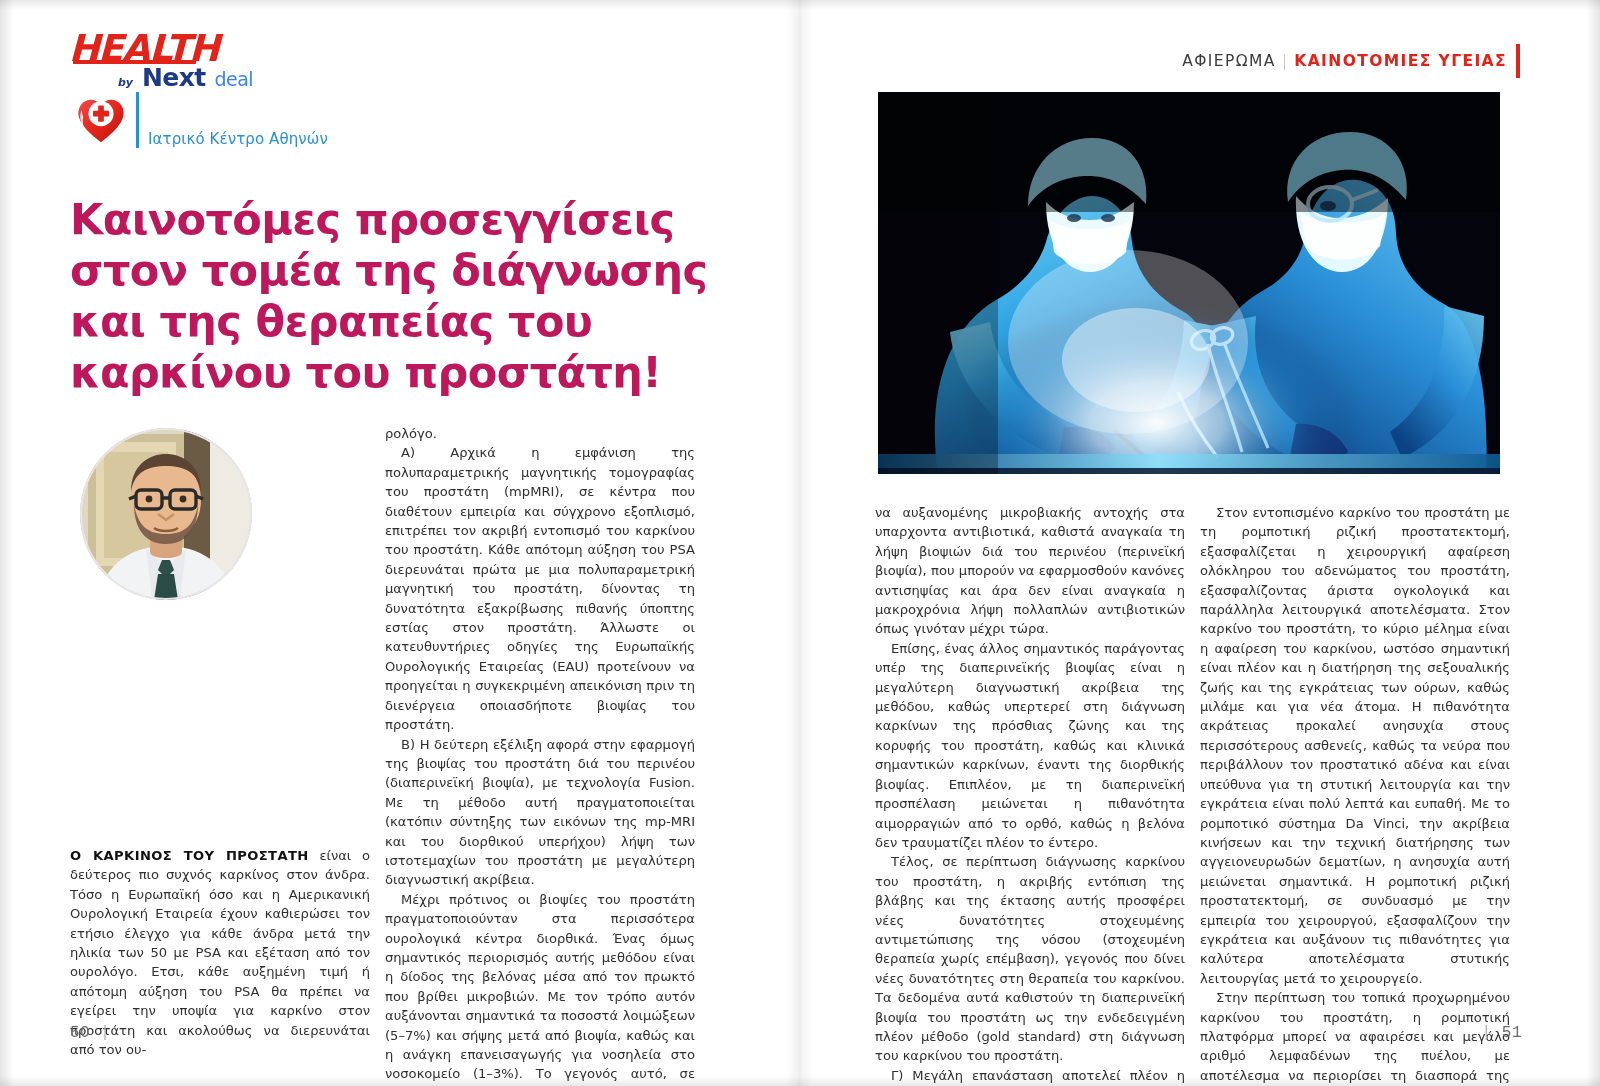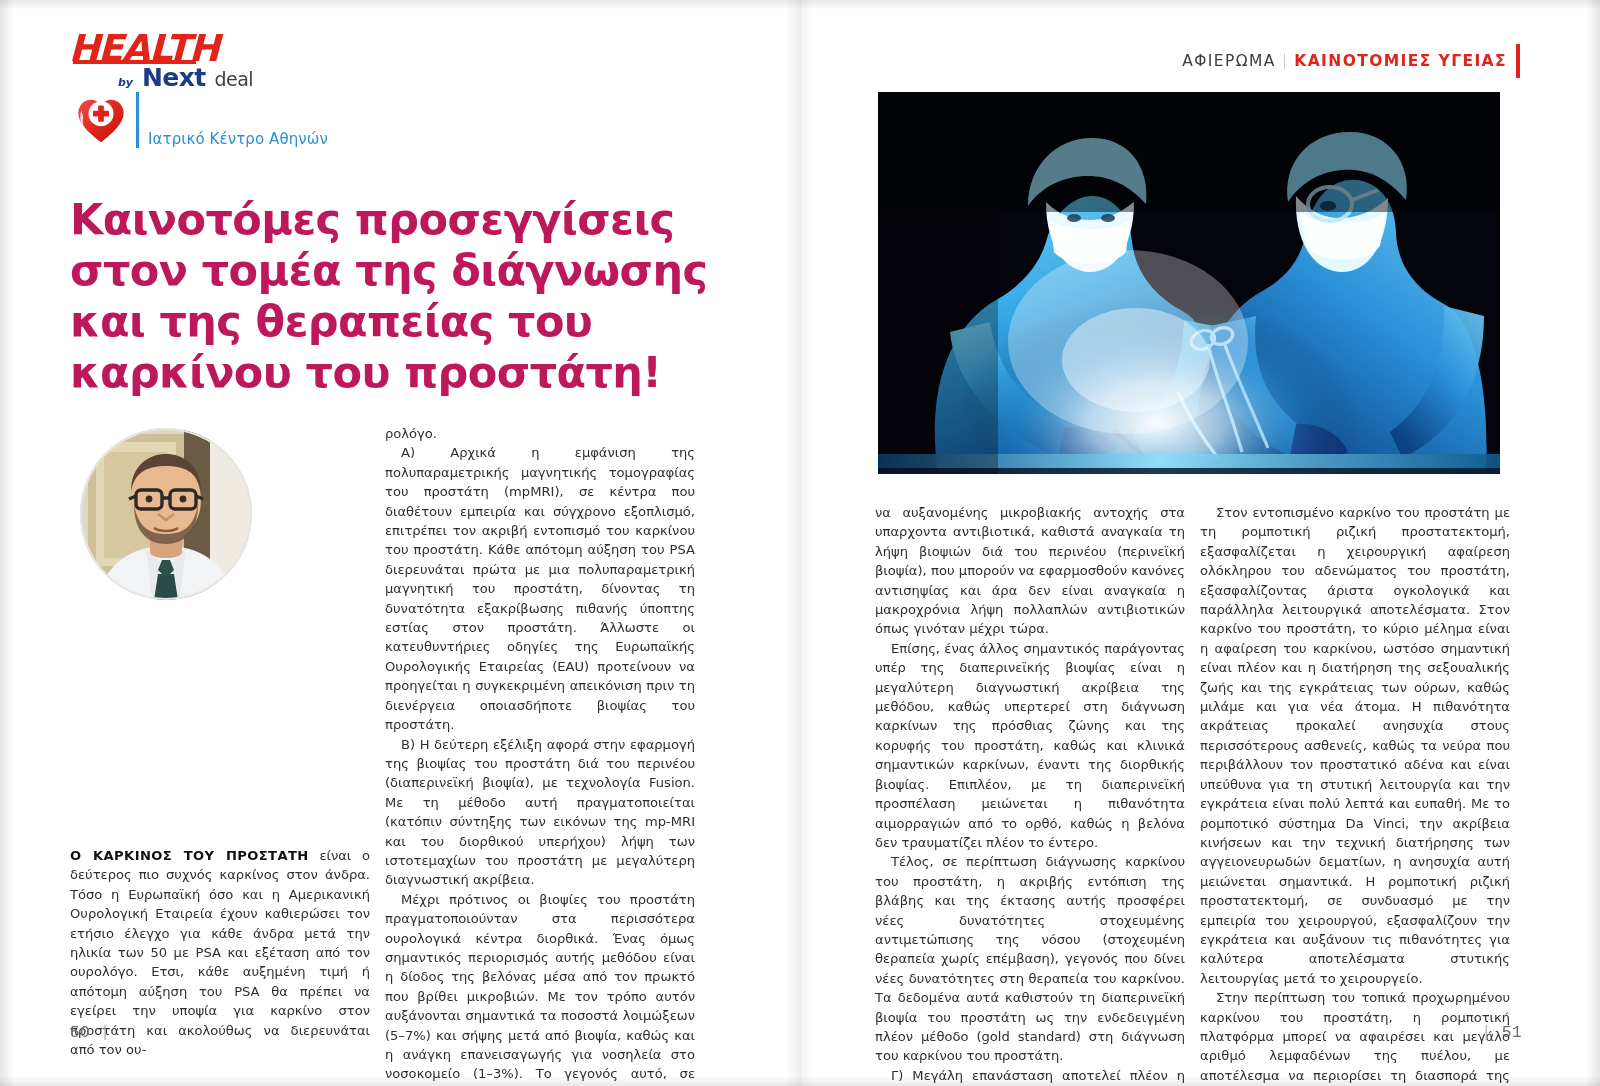--- a/index.html
+++ b/index.html
@@ -56,21 +56,21 @@
   }
   .nextdeal-row {
     position: absolute; left: 46px; top: 33px;
     display: flex; align-items: baseline; gap: 9px;
   }
   .by-txt { font-size: 11px; color: #1b3a87; font-style: italic; font-weight:700; }
   .next-txt {
     font-size: 25px; font-weight: 700; color: #1b3a87; letter-spacing: -0.6px;
   }
   .deal-txt {
-    font-size: 19px; font-weight: 400; color: #404040; letter-spacing: -0.6px;
+    font-size: 19px; font-weight: 400; color: #3b82f6; letter-spacing: -0.6px;
   }
 
   
   .hosp-logo { position:absolute; left:74px; top:90px; width:310px; height:62px; }
   .hosp-heart { position:absolute; left:0; top:4px; width:54px; height:50px; }
   .hosp-bar { position:absolute; left:62px; top:2px; width:3px; height:56px; background:#2b8fd6; }
   .hosp-l1 {
     position:absolute; left:74px; top:0px;
     font-size: 17.5px; font-weight: 800; color:#1b3a87; letter-spacing:0.2px; line-height:18px;
     width: 240px;

